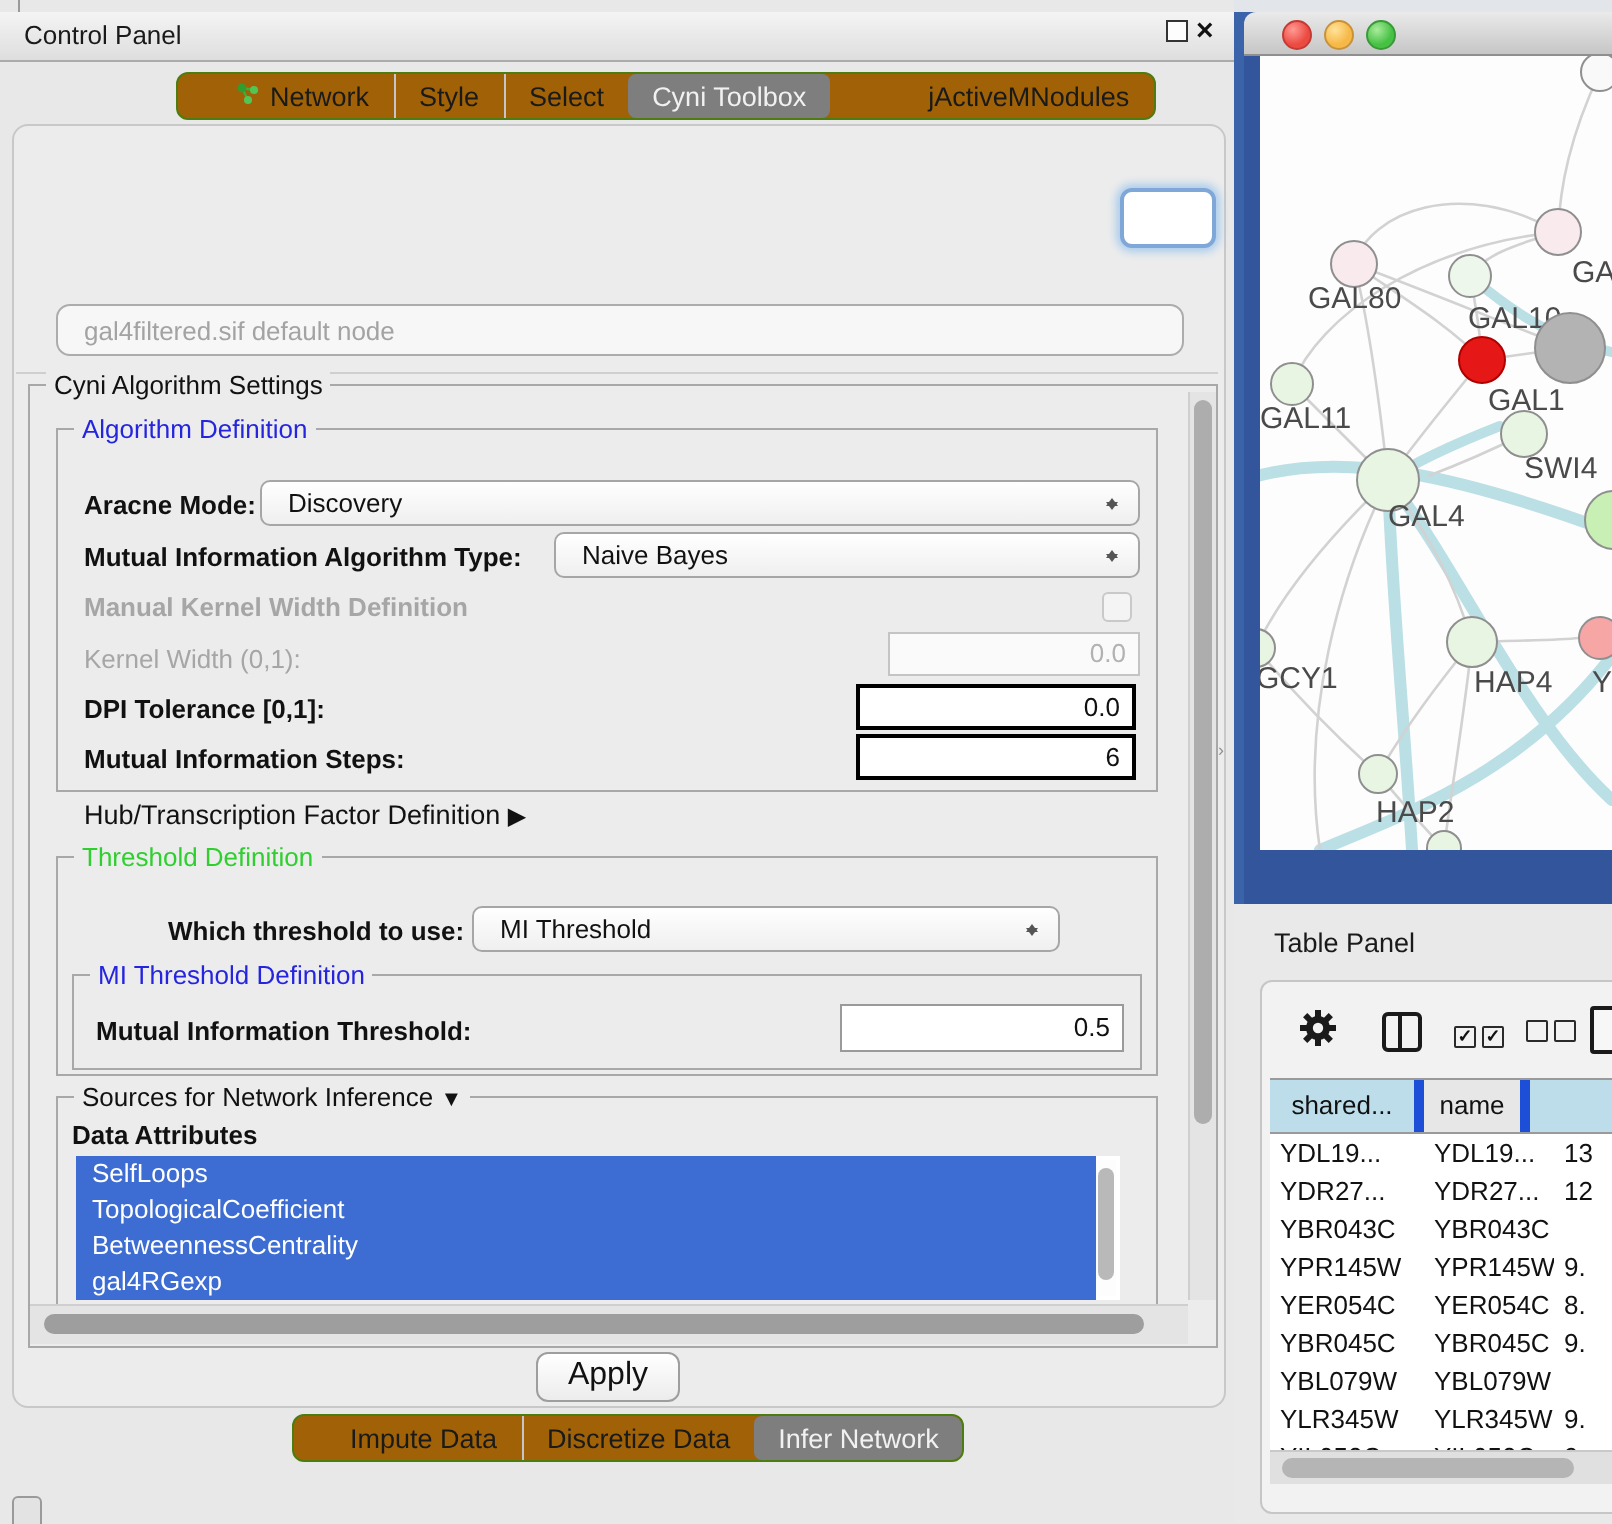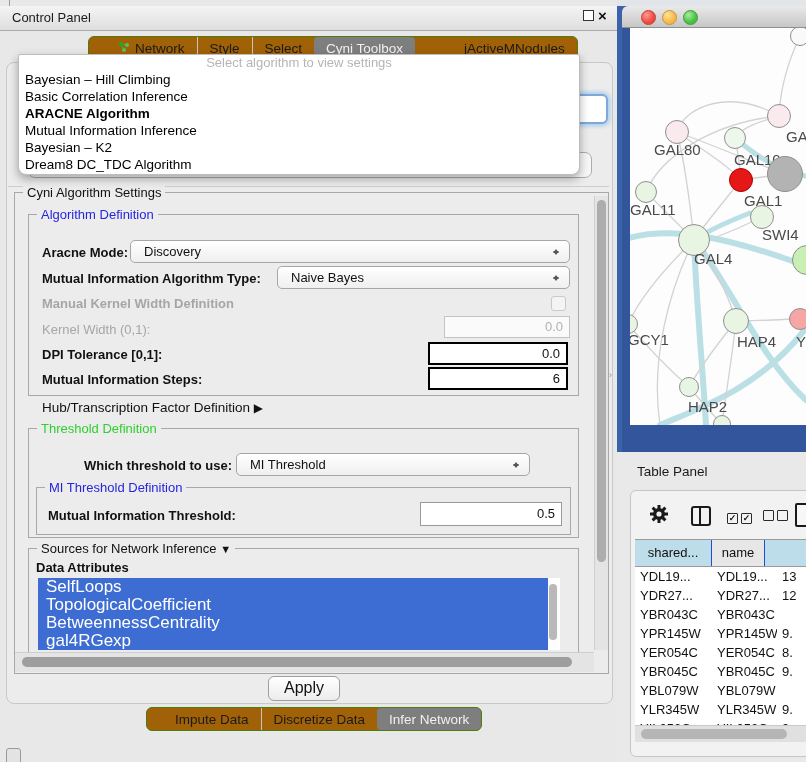--- a/index.html
+++ b/index.html
@@ -59,21 +59,21 @@
 
   .field{background:#fff;border:1px solid #9A9A9A;box-sizing:border-box;text-align:right;
     padding-right:6px;font-size:13px;}
   .field.strong{border:2px solid #000;}
   .field.off{background:#FAFAFA;border-color:#C4C4C4;color:#B2B2B2;}
 
   .checkbox{width:13px;height:13px;border:1px solid #C9C9C9;border-radius:3px;background:#F4F4F4;}
 
   .attr-list{background:#FFFFFF;}
   .attr-item{height:18px;line-height:18px;background:#3D6DD2;color:#FFFFFF;padding-left:8px;
-    font-size:17px;width:510px;box-sizing:border-box;}
+    font-size:13px;width:510px;box-sizing:border-box;}
 
   .vtrack{background:#E4E4E4;border-left:1px solid #CFCFCF;}
   .vthumb{background:#ADADAD;border-radius:5px;}
   .htrack{background:#E4E4E4;border-top:1px solid #CFCFCF;}
   .hthumb{background:#9E9E9E;border-radius:5px;}
 
   .apply-btn{left:268px;top:676px;width:70px;height:23px;border:1px solid #9E9E9E;border-radius:6px;
     background:linear-gradient(#FFFFFF,#ECECEC);text-align:center;line-height:22px;font-size:16px;}
 
   
@@ -96,21 +96,21 @@
   .tp-body{left:630px;top:490px;width:190px;height:265px;background:#F2F2F2;
     border:1px solid #C6C6C6;border-radius:6px;overflow:hidden;}
   .ticon{position:absolute;top:14px;}
   .split-ico{width:16px;height:16px;border:2px solid #1A1A1A;border-radius:3px;position:relative;}
   .split-ico:after{content:"";position:absolute;left:6px;top:0;width:2px;height:16px;background:#1A1A1A;}
   .cb{width:9px;height:9px;border:1.5px solid #2A2A2A;border-radius:1px;display:inline-block;
       font-size:9px;line-height:9px;font-weight:bold;text-align:center;color:#111;}
   .doc-ico{width:16px;height:20px;border:2px solid #1A1A1A;border-radius:2px;background:#F7F7F7;}
   .thead{position:absolute;top:48px;left:4px;width:190px;height:28px;display:flex;
     border-top:1px solid #9A9A9A;border-bottom:1px solid #9A9A9A;box-sizing:border-box;}
-  .th{line-height:26px;text-align:center;font-size:13px;border-right:1px solid #1d4ed8;box-sizing:border-box;}
+  .th{line-height:26px;text-align:center;font-size:13px;border-right:5px solid #1d4ed8;box-sizing:border-box;}
   .th.hl{background:#BCDDE9;} .th.gy{background:#E7E7E7;}
   .trows{position:absolute;top:76px;left:4px;width:190px;background:#fff;}
   .trow{display:flex;height:19px;line-height:19px;font-size:13px;background:#fff;}
   .td{padding-left:5px;box-sizing:border-box;white-space:nowrap;overflow:hidden;}
   .tp-hscroll{position:absolute;left:4px;top:234px;width:186px;height:16px;background:#E0E0E0;
     border-top:1px solid #C9C9C9;}
   .tp-hthumb{position:absolute;left:6px;top:3px;width:146px;height:10px;background:#B5B5B5;border-radius:5px;}
 
   .mini-ico{left:6px;top:748px;width:13px;height:16px;border:1px solid #9A9A9A;border-radius:3px;background:#E3E3E3;}
   .resize-arrow{left:609px;top:370px;font-size:9px;color:#8F8F8F;}
@@ -153,29 +153,20 @@
           <span>jActiveMNodules</span>
         </div>
     </div>
 
     <div class="abs inner-panel"></div>
 
     <div class="abs focus-combo"></div>
     <div class="abs ghost-combo">gal4filtered.sif default node</div>
     <div class="abs sep-line"></div>
 
-    <div class="abs popup">
-      <div class="popup-prompt">Select algorithm to view settings</div>
-      <div class="popup-item">Bayesian – Hill Climbing</div>
-      <div class="popup-item">Basic Correlation Inference</div>
-      <div class="popup-item bold">ARACNE Algorithm</div>
-      <div class="popup-item">Mutual Information Inference</div>
-      <div class="popup-item">Bayesian – K2</div>
-      <div class="popup-item">Dream8 DC_TDC Algorithm</div>
-    </div>
 
     <div class="abs group" style="left:14px;top:192px;width:593px;height:480px;">
       <span class="gtitle">Cyni Algorithm Settings</span>
     </div>
 
     <div class="abs group" style="left:28px;top:214px;width:549px;height:180px;">
       <span class="gtitle blue-t">Algorithm Definition</span>
     </div>
     <div class="abs lbl b" style="left:42px;top:245px;">Aracne Mode:</div>
     <div class="abs combo" style="left:130px;top:240px;width:440px;height:23px;">

